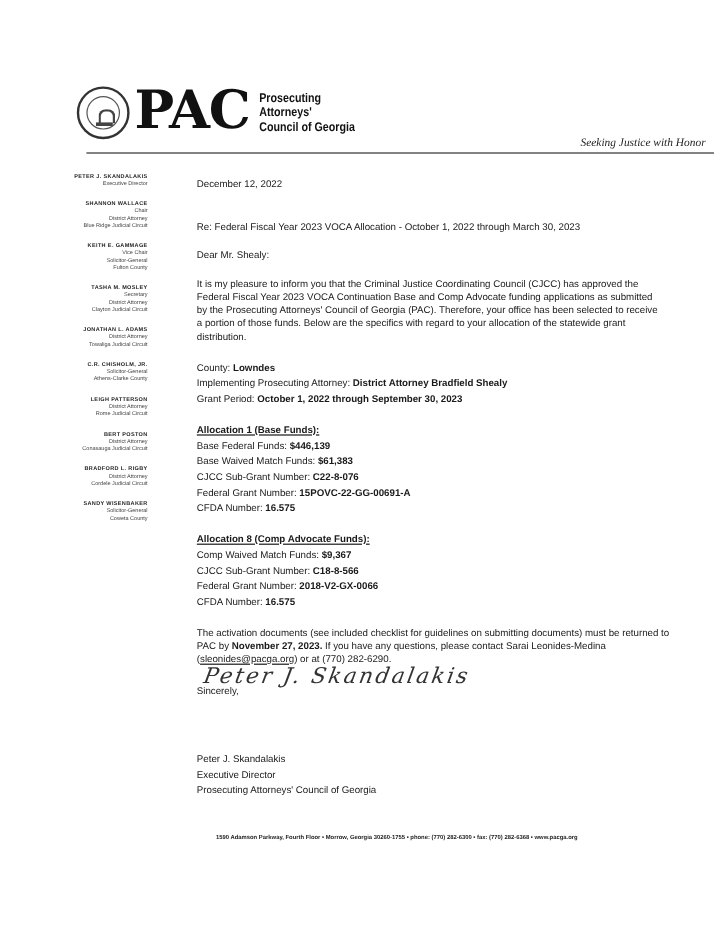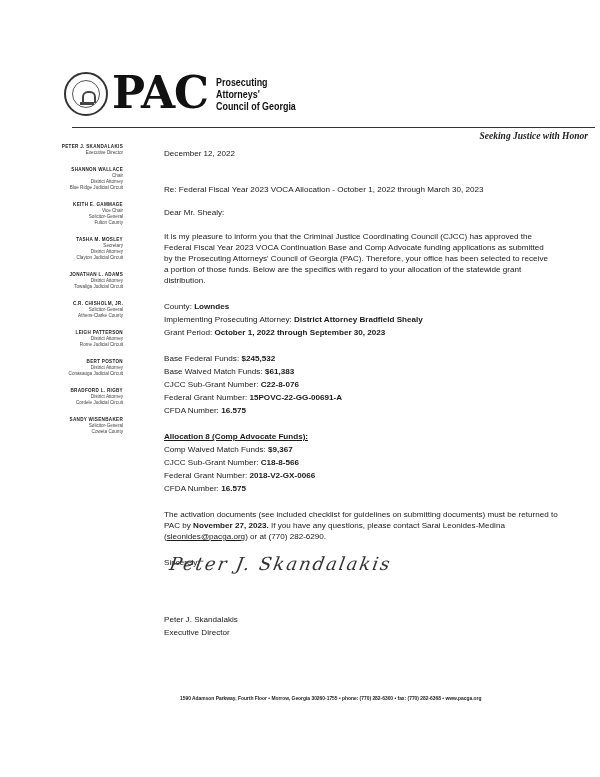--- a/index.html
+++ b/index.html
@@ -7,21 +7,21 @@
   .page { position:absolute; left:0; top:0; width:600px; height:777px; background:#fff;padding-left:16px; }
 
   
   .seal { position:absolute; left:64px; top:72px; width:44px; height:44px; border-radius:50%; border:2px solid #333; box-sizing:border-box; }
   .seal-inner { position:absolute; left:6px; top:6px; width:28px; height:28px; border-radius:50%; border:1px solid #555; box-sizing:border-box; }
   .seal-arch { position:absolute; left:9px; top:10px; width:10px; height:10px; border:2px solid #444; border-bottom:none; border-radius:6px 6px 0 0; }
   .seal-base { position:absolute; left:7px; top:21px; width:14px; height:3px; background:#444; }
   .pac-logo { position:absolute; left:112px; top:68px; font-family:"DejaVu Serif", serif; font-weight:bold; font-size:44px; line-height:50px; letter-spacing:-1px; color:#111; }
   .pac-name { position:absolute; left:216px; top:76px; font-family:"Liberation Sans", sans-serif; font-weight:bold; font-size:10.5px; line-height:12px; color:#111; transform:scaleX(0.85); transform-origin:left top; }
   .header-rule { position:absolute; left:72px; top:127px; width:523px; height:1px; background:#333; }
-  .motto { position:absolute; right:28px; top:131px; font-family:"Liberation Serif", serif; font-style:italic; font-weight:bold; font-size:9.5px; color:#222; }
+  .motto { position:absolute; right:28px; top:115px; font-family:"Liberation Serif", serif; font-style:italic; font-weight:normal; font-size:9.5px; color:#222; }
 
   
   .sidebar { position:absolute; left:20px; top:144px; width:103px; text-align:right; font-family:"Liberation Sans", sans-serif; color:#333; }
   .sb-entry { margin-bottom:11px; }
   .sb-name { font-size:4.6px; font-weight:bold; letter-spacing:0.3px; line-height:6px; color:#222; }
   .sb-line { font-size:4.6px; line-height:6px; color:#444; }
 
   
   .body { position:absolute; left:162px; top:146px; width:420px; font-family:"Liberation Sans", sans-serif; font-size:8.1px; line-height:11px; color:#1a1a1a; }
   .p { margin:2px; }
@@ -116,38 +116,40 @@
     <p class="p">Dear Mr. Shealy:</p>
     <div style="height:9px"></div>
     <p class="p" style="width:385px">It is my pleasure to inform you that the Criminal Justice Coordinating Council (CJCC) has approved the Federal Fiscal Year 2023 VOCA Continuation Base and Comp Advocate funding applications as submitted by the Prosecuting Attorneys' Council of Georgia (PAC). Therefore, your office has been selected to receive a portion of those funds. Below are the specifics with regard to your allocation of the statewide grant distribution.</p>
     <div style="height:11px"></div>
 
     <p class="p"><span>County: </span><span class="b">Lowndes</span></p>
     <p class="p"><span>Implementing Prosecuting Attorney: </span><span class="b">District Attorney Bradfield Shealy</span></p>
     <p class="p"><span>Grant Period: </span><span class="b">October 1, 2022 through September 30, 2023</span></p>
     <div style="height:11px"></div>
 
-    <p class="p"><span>Base Federal Funds: </span><span class="b">$245,532</span></p>
+    <p class="p b u">Allocation 1 (Base Funds):</p>
+    <p class="p"><span>Base Federal Funds: </span><span class="b">$446,139</span></p>
     <p class="p"><span>Base Waived Match Funds: </span><span class="b">$61,383</span></p>
     <p class="p"><span>CJCC Sub-Grant Number: </span><span class="b">C22-8-076</span></p>
     <p class="p"><span>Federal Grant Number: </span><span class="b">15POVC-22-GG-00691-A</span></p>
     <p class="p"><span>CFDA Number: </span><span class="b">16.575</span></p>
     <div style="height:11px"></div>
 
     <p class="p b u">Allocation 8 (Comp Advocate Funds):</p>
     <p class="p"><span>Comp Waived Match Funds: </span><span class="b">$9,367</span></p>
     <p class="p"><span>CJCC Sub-Grant Number: </span><span class="b">C18-8-566</span></p>
     <p class="p"><span>Federal Grant Number: </span><span class="b">2018-V2-GX-0066</span></p>
     <p class="p"><span>CFDA Number: </span><span class="b">16.575</span></p>
     <div style="height:11px"></div>
 
     <p class="p" style="width:395px"><span>The activation documents (see included checklist for guidelines on submitting documents) must be returned to PAC by </span><span class="b">November 27, 2023.</span><span>  If you have any questions, please contact Sarai Leonides-Medina (</span><span class="link">sleonides@pacga.org</span><span>) or at (770) 282-6290.</span></p>
     <div style="height:11px"></div>
     <p class="p">Sincerely,</p>
     <div style="height:42px"></div>
     <p class="p">Peter J. Skandalakis</p>
     <p class="p">Executive Director</p>
+    <p class="p">Prosecuting Attorneys' Council of Georgia</p>
   </div>
 
   <div class="sig">Peter J. Skandalakis</div>
 
   <div class="footer">1590 Adamson Parkway, Fourth Floor  •  Morrow, Georgia 30260-1755  •  phone: (770) 282-6300  •  fax: (770) 282-6368  •  www.pacga.org</div>
 </div>
 
 </body></html>

